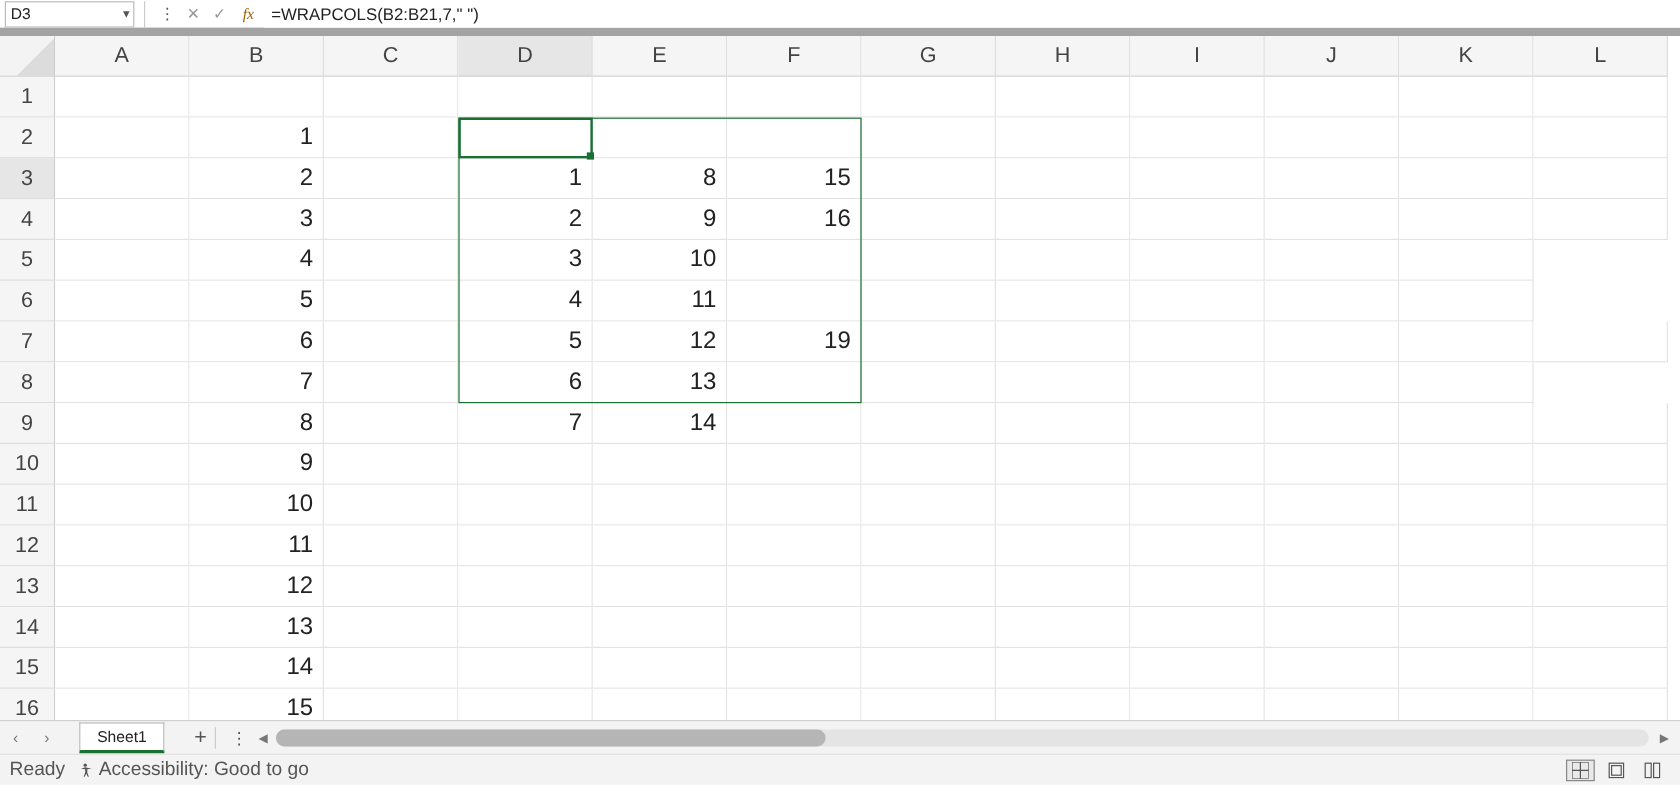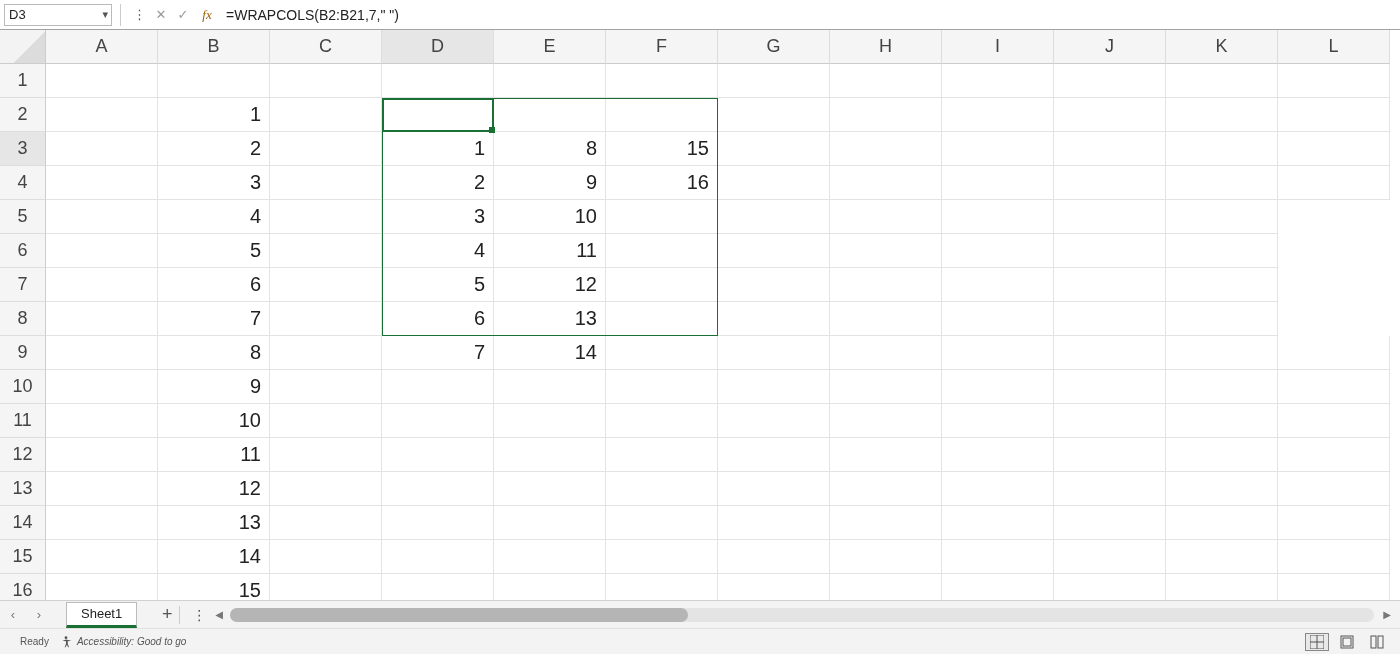--- a/index.html
+++ b/index.html
@@ -1,18 +1,18 @@
 <!DOCTYPE html>
 <html><head>
 <meta charset="utf-8">
 <style>
   * { box-sizing: border-box; margin: 0; padding: 0; }
   html, body { width: 1400px; height: 654px; font-family: "Segoe UI", Arial, sans-serif; background: #fff; overflow: hidden; }
   
-  .formula-bar { display:flex; align-items:center; height:30px; border-bottom:1px solid #a3a3a3; background:#fff; font-size:13px; }
+  .formula-bar { display:flex; align-items:center; height:30px; border-bottom:7px solid #a3a3a3; background:#fff; font-size:13px; }
   .name-box { position:relative; display:flex; align-items:center; width:108px; height:22px; margin-left:4px; border:1px solid #bbb; background:#fff; }
   .name-box input { border:0; width:100%; padding:0 4px; font-size:13px; outline:none; background:transparent; color:#222; }
   .name-box .chev { position:absolute; right:3px; top:3px; font-size:11px; color:#555; }
   .fb-sep { width:1px; height:22px; background:#ccc; margin:0 8px; }
   .fb-btn { width:18px; height:18px; display:flex; align-items:center; justify-content:center; color:#777; font-size:13px; margin:0 2px; }
   .fb-btn.cancel { color:#999; }
   .fb-btn.enter  { color:#999; }
   .fb-btn.fx { font-style:italic; font-family:"Times New Roman",serif; color:#a16207; width:22px; }
   .formula-input { flex:1; padding:0 6px; font-size:14px; color:#222; background:#fff; border:0; outline:none; height:22px; }
   .more-dots { font-size:13px; color:#555; padding:0 4px; }
@@ -45,21 +45,21 @@
                display:flex; align-items:center; margin-left:14px; font-size:13px; color:#222; }
   .new-sheet { width:24px; height:24px; display:flex; align-items:center; justify-content:center; color:#555; margin-left:18px; font-size:18px; cursor:pointer; }
   .tab-divider { margin-left:auto; width:1px; height:18px; background:#ccc; margin-right:6px; }
   .tab-more { font-size:14px; color:#555; padding:0 6px; }
   .hscroll-track { flex:1; height:14px; margin:0 6px 0 4px; background:#e4e4e4; border-radius:7px; position:relative; }
   .hscroll-thumb { position:absolute; left:0; top:0; height:14px; width:40%; background:#b5b5b5; border-radius:7px; }
   .hscroll-arrow { width:14px;height:14px;color:#777;font-size:10px;display:flex;align-items:center;justify-content:center; }
 
   
   .status-bar { position:absolute; left:0; right:0; bottom:0; height:26px; background:#f3f3f3;
-                display:flex; align-items:center; font-size:10px; color:#555; border-top:1px solid #e0e0e0;padding-left:12px; }
+                display:flex; align-items:center; font-size:16px; color:#555; border-top:1px solid #e0e0e0; }
   .status-left { display:flex; align-items:center; gap:10px; padding-left:8px; flex:1; }
   .access-ico { font-size:13px; }
   .view-btn { width:24px; height:18px; margin:0 3px; display:flex; align-items:center; justify-content:center; border:1px solid transparent; }
   .view-btn.active { border-color:#888; background:#e9e9e9; }
   .view-ico { width:14px; height:14px; }
   svg { display:block; }
 </style>
 </head>
 <body>
 
@@ -201,20 +201,21 @@
         <div class="cell"></div>
         <div class="cell"></div>
         <div class="cell"></div>
       </div>
       <div class="row">
         <div class="cell"></div>
         <div class="cell">6</div>
         <div class="cell"></div>
         <div class="cell">5</div>
         <div class="cell">12</div>
+        <div class="cell">19</div>
         <div class="cell"></div>
         <div class="cell"></div>
         <div class="cell"></div>
         <div class="cell"></div>
         <div class="cell"></div>
         <div class="cell"></div>
       </div>
       <div class="row">
         <div class="cell"></div>
         <div class="cell">7</div>
@@ -367,21 +368,21 @@
   <div class="hscroll-arrow">◀</div>
   <div class="hscroll-track">
     <div class="hscroll-thumb"></div>
   </div>
   <div class="hscroll-arrow" style="margin-right:6px;">▶</div>
 </div>
 
 <div class="status-bar">
   <div class="status-left">
     <span>Ready</span>
-    <span style="display:flex;align-items:center;gap:4px;font-style:italic;">
+    <span style="display:flex;align-items:center;gap:4px;">
       <span class="access-ico">
         <svg class="view-ico" viewBox="0 0 16 16">
             <circle cx="8" cy="3" r="1.6" fill="#555"></circle>
             <path d="M8 5l-4 1.5 4 .5v3l-1.5 4h1l1.5-3 1.5 3h1l-1.5-4v-3l4-.5L8 5z" fill="#555"></path>
           </svg>
       </span>
       <span>Accessibility: Good to go</span>
     </span>
   </div>
   <div style="display:flex;align-items:center;padding-right:8px;">

